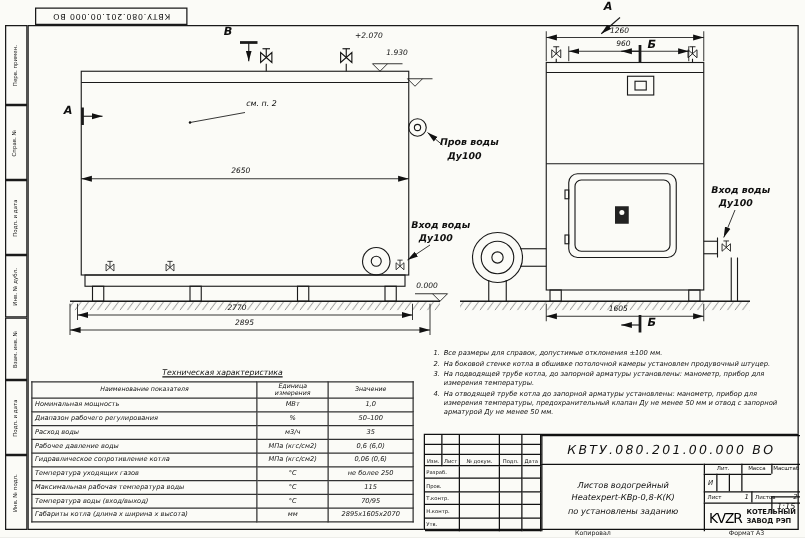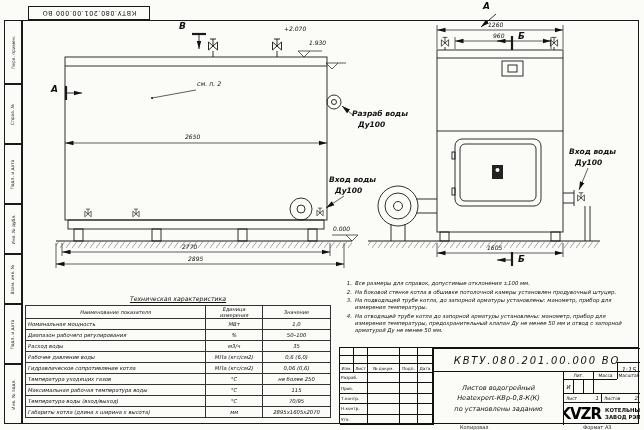--- a/index.html
+++ b/index.html
@@ -38,21 +38,21 @@
   .tb-left .c.s2{grid-column:span 2;justify-content:flex-start;padding-left:1px}
   .cell{position:absolute;border-left:0.8px solid #111;border-top:0.8px solid #111;display:flex;align-items:center;justify-content:center;overflow:hidden}
   .doc-num{font-size:10px;font-style:italic;letter-spacing:1.8px}
   .name-cell{flex-direction:column;font-size:6.6px;font-style:italic;line-height:1.55;text-align:center}
   .small-h{font-size:4.4px}
   .scale-cell{font-size:6.5px;font-style:italic}
   .lit-val{font-size:5.5px;font-style:italic}
   .listrow{justify-content:space-between;padding:0 2px;font-size:4.4px}
   .listrow .v{font-size:5.5px;font-style:italic}
   .logo-cell{gap:4px}
-  .logo-mark{font-weight:bold;font-size:15px;letter-spacing:-1px;color:#000}
+  .logo-mark{font-weight:normal;font-size:11px;letter-spacing:-1px;color:#000}
   .company{display:flex;flex-direction:column;font-size:5.4px;font-weight:bold;line-height:1.25;text-align:left}
   .foot{position:absolute;top:424px;font-size:5px;color:#222}
 </style>
 </head>
 <body>
 
 <div class="sheet">
 
   <div class="frame"></div>
 
@@ -212,21 +212,21 @@
   <span class="lbl dim" style="left:284px;top:25px">+2.070</span>
   <span class="lbl dim" style="left:309px;top:39px">1.930</span>
   <span class="lbl dim" style="left:333px;top:225px">0.000</span>
   <span class="lbl ref" style="left:197px;top:80px">см. п. 2</span>
   <span class="lbl dim" style="left:185px;top:133px">2650</span>
   <span class="lbl dim" style="left:182px;top:243px">2770</span>
   <span class="lbl dim" style="left:188px;top:255px">2895</span>
   <span class="lbl dim" style="left:488px;top:21px">1260</span>
   <span class="lbl dim" style="left:493px;top:32px">960</span>
   <span class="lbl dim" style="left:487px;top:244px">1605</span>
-  <span class="lbl big" style="left:352px;top:109px">Разраб воды</span>
+  <span class="lbl big" style="left:352px;top:109px">Пров воды</span>
   <span class="lbl big" style="left:358px;top:120px">Ду100</span>
   <span class="lbl big" style="left:329px;top:175px">Вход воды</span>
   <span class="lbl big" style="left:335px;top:186px">Ду100</span>
   <span class="lbl big" style="left:569px;top:147px">Вход воды</span>
   <span class="lbl big" style="left:575px;top:158px">Ду100</span>
 
   <div class="notes">
     <div class="note">
         <span class="n">1.</span>
         <span class="t">Все размеры для справок, допустимые отклонения ±100 мм.</span>
@@ -353,21 +353,21 @@
       <span>Heatexpert-КВр-0,8-К(К)</span>
       <span>по установлены заданию</span>
     </div>
     <div class="cell small-h" style="left:223px;top:23px;width:30px;height:8px">Лит.</div>
     <div class="cell small-h" style="left:253px;top:23px;width:24px;height:8px">Масса</div>
     <div class="cell small-h" style="left:277px;top:23px;width:23px;height:8px">Масштаб</div>
     <div class="cell lit-val" style="left:223px;top:31px;width:10px;height:14px">И</div>
     <div class="cell" style="left:233px;top:31px;width:10px;height:14px"></div>
     <div class="cell" style="left:243px;top:31px;width:10px;height:14px"></div>
     <div class="cell" style="left:253px;top:31px;width:24px;height:14px"></div>
-    <div class="cell scale-cell" style="left:277px;top:14px;width:23px;height:14px">1:15</div>
+    <div class="cell scale-cell" style="left:277px;top:49px;width:23px;height:14px">1:15</div>
     <div class="cell listrow" style="left:223px;top:45px;width:38px;height:9px">
       <span>Лист</span>
       <span class="v">1</span>
     </div>
     <div class="cell listrow" style="left:261px;top:45px;width:39px;height:9px">
       <span>Листов</span>
       <span class="v">2</span>
     </div>
     <div class="cell logo-cell" style="left:223px;top:54px;width:77px;height:23px">
       <span class="logo-mark">KVZR</span>

